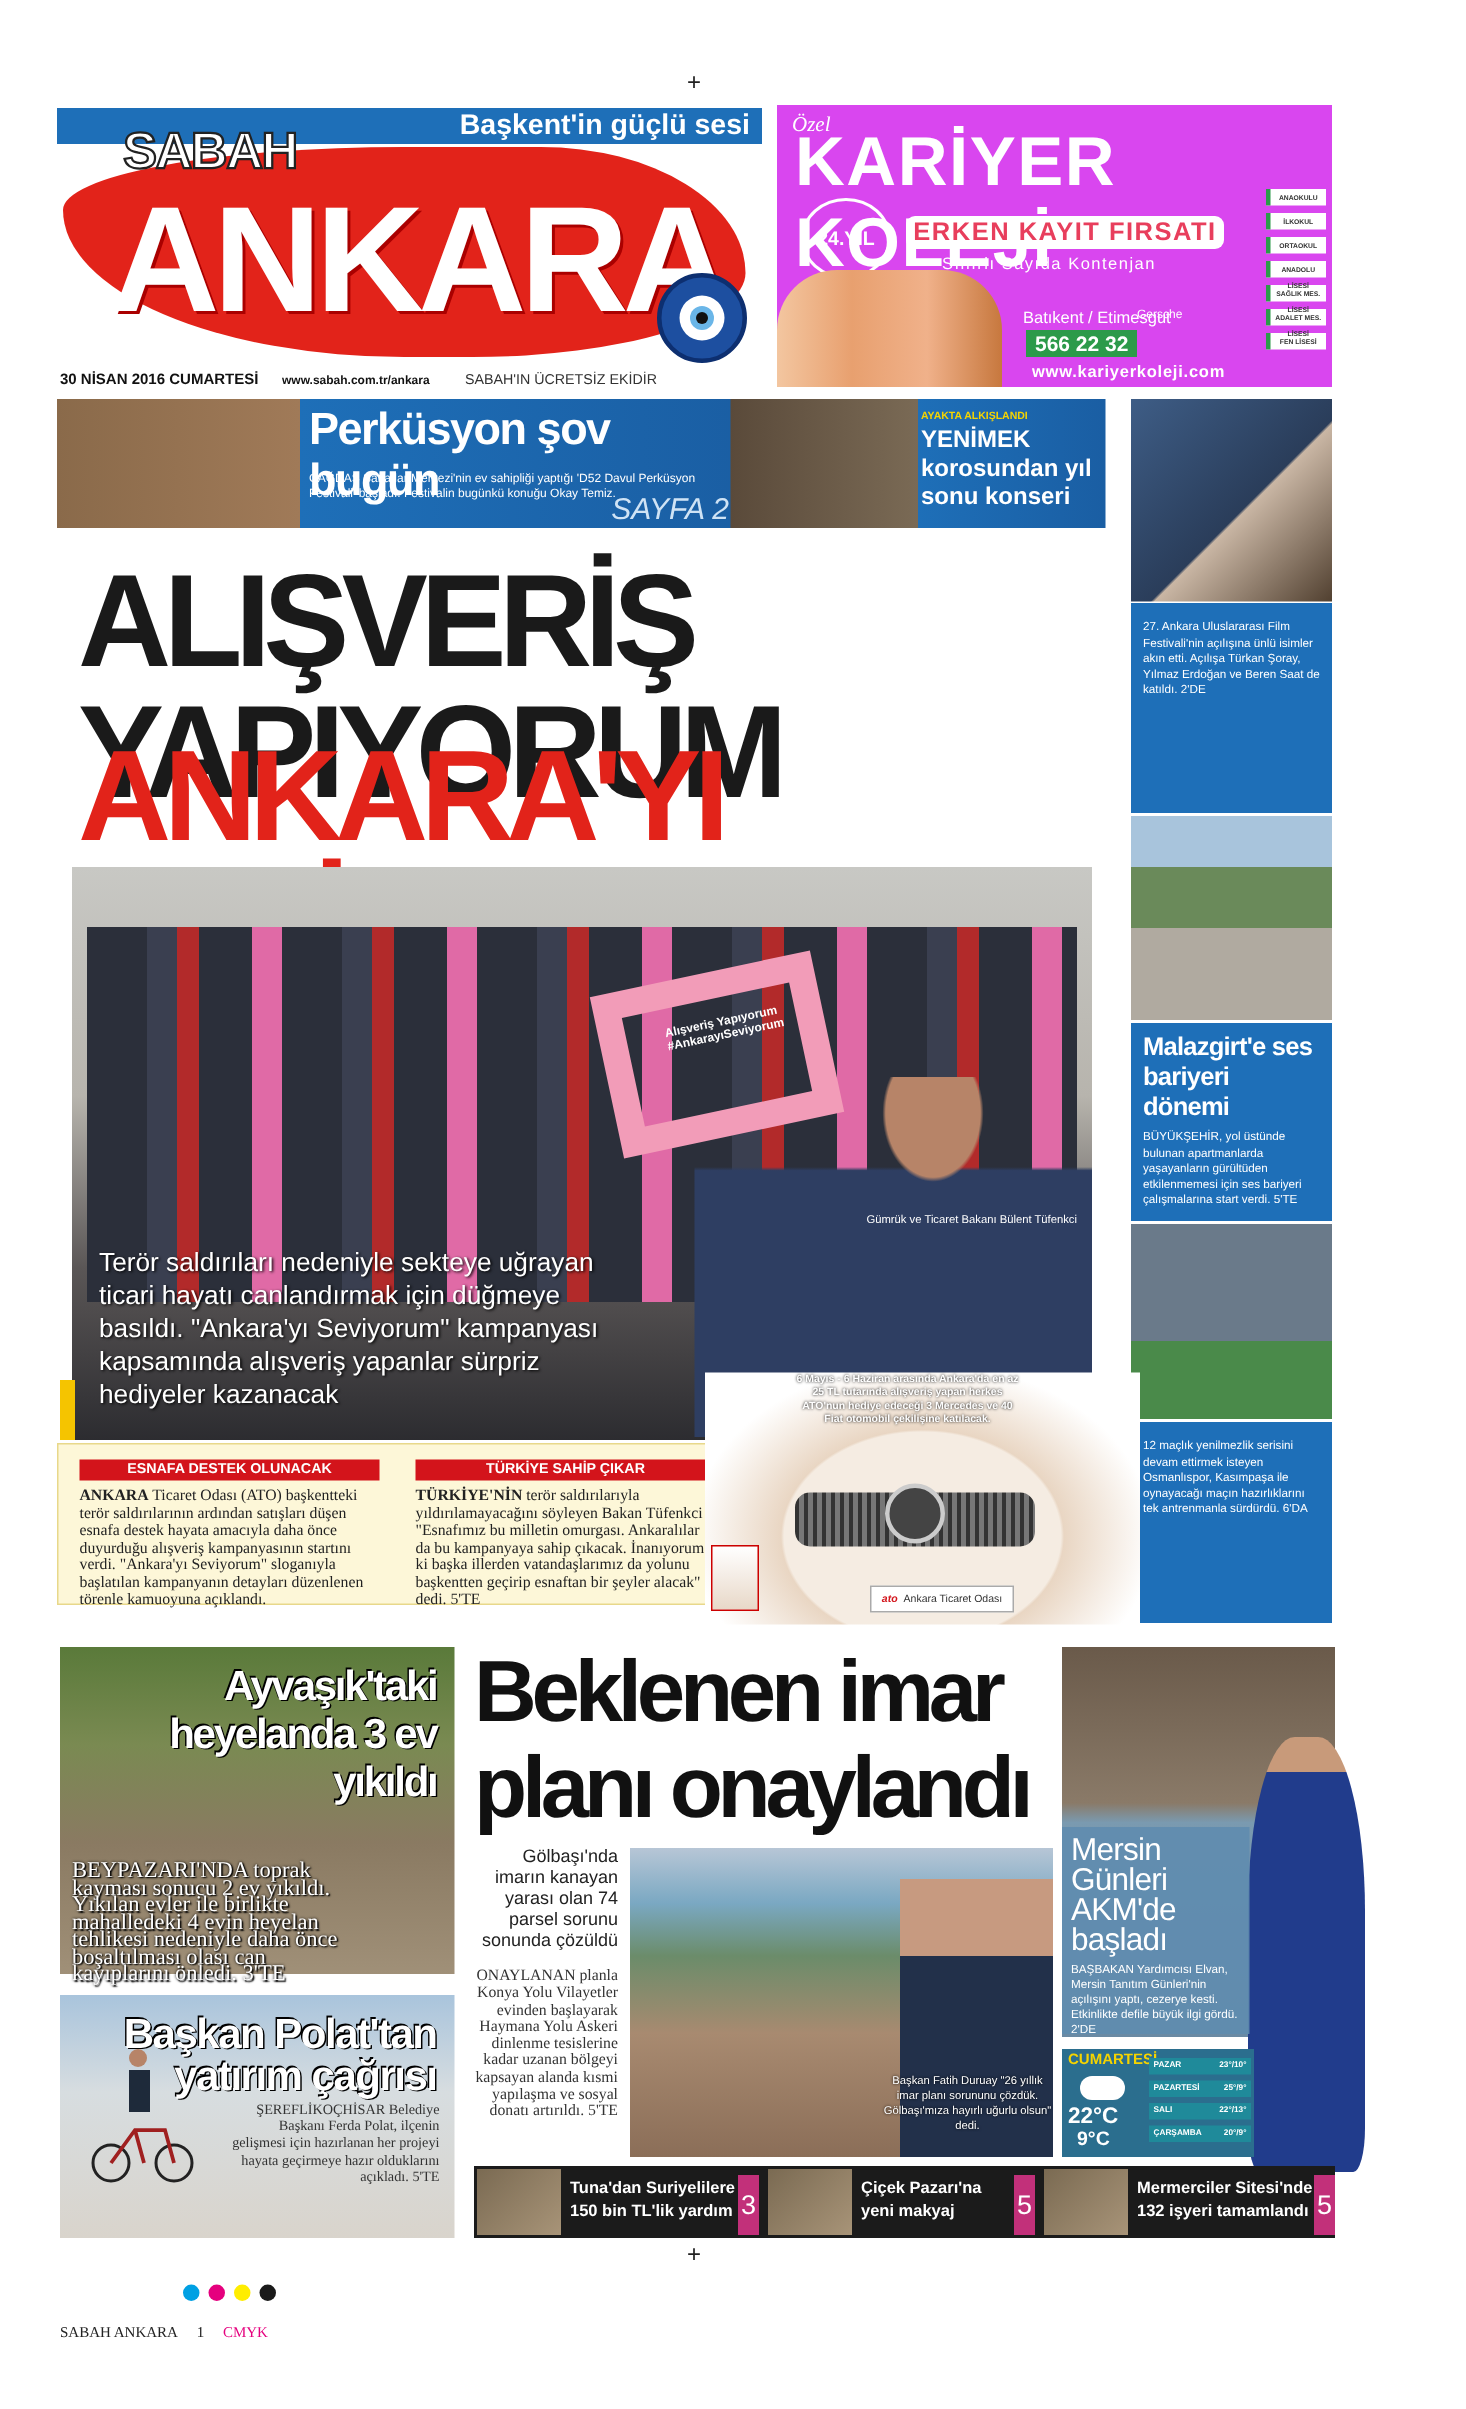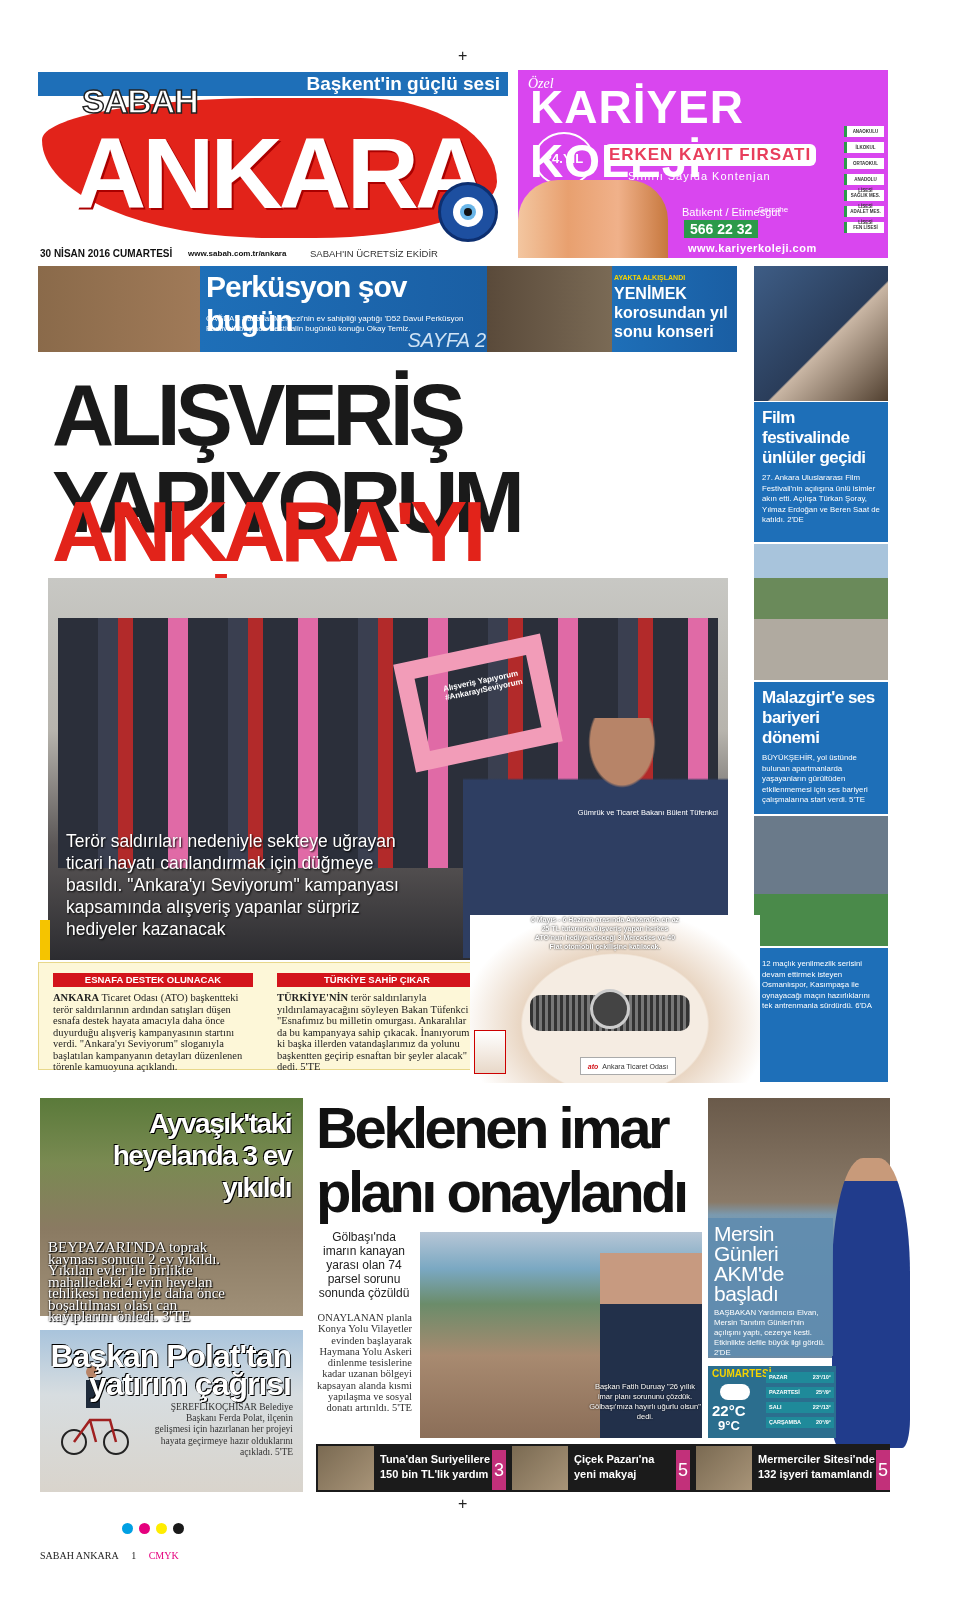--- a/index.html
+++ b/index.html
@@ -69,25 +69,25 @@
 #car .star{position:absolute;left:120px;top:74px;width:40px;height:40px;border-radius:50%;border:3px solid #ccc;background:#444}
 #car .plate{position:absolute;left:110px;top:142px;width:96px;height:18px;background:#fff;border:1px solid #aaa;font-size:7px;line-height:18px;text-align:center;color:#333}
 #car .plate b{color:#d3141b;font-style:italic;margin-right:4px}
 #car .note{position:absolute;left:60px;top:0;width:150px;color:#fff;font-size:7px;font-weight:700;text-align:center;line-height:9px;text-shadow:0 0 2px #000}
 #author{left:474px;top:1030px;width:32px;height:44px;background:linear-gradient(#fff,#e8d8c8);border:1px solid #c00}
 
 #ayv{left:40px;top:1098px;width:263px;height:218px;background:linear-gradient(180deg,#5a7a3a 0%,#7a8a52 30%,#8a7a62 60%,#a09078 100%)}
 #ayv .t{position:absolute;right:12px;top:10px;color:#fff;font-size:28px;font-weight:700;text-align:right;line-height:32px;letter-spacing:-1.5px;text-shadow:1px 1px 0 #000,-1px -1px 0 #000}
 #ayv .d{position:absolute;left:8px;top:144px;width:180px;color:#fff;font-family:"Liberation Serif",serif;font-size:15px;line-height:11.5px;text-shadow:0 0 2px #000,1px 1px 1px #000}
 #pol{left:40px;top:1330px;width:263px;height:162px;background:linear-gradient(180deg,#a9c4dc 0%,#d7dde0 40%,#d9d4cc 100%)}
-#pol .t{position:absolute;right:12px;top:12px;color:#fff;font-size:32px;font-weight:700;text-align:right;line-height:28px;letter-spacing:-1px;text-shadow:1px 1px 0 #000,-1px -1px 0 #000}
+#pol .t{position:absolute;right:12px;top:12px;color:#fff;font-size:28px;font-weight:700;text-align:right;line-height:28px;letter-spacing:-1px;text-shadow:1px 1px 0 #000,-1px -1px 0 #000}
 #pol .d{position:absolute;right:10px;top:72px;width:140px;font-family:"Liberation Serif",serif;font-size:9.5px;line-height:11.2px;text-align:right;color:#333}
 #pol .bike{position:absolute;left:20px;top:30px;width:70px;height:110px}
 #bek{left:316px;top:1096px;width:386px;font-size:58px;font-weight:700;letter-spacing:-3.5px;line-height:64px;color:#111}
-#bek-sub{left:316px;top:1230px;width:96px;text-align:center;font-size:12px;line-height:14px;color:#222}
+#bek-sub{left:316px;top:1230px;width:96px;text-align:right;font-size:12px;line-height:14px;color:#222}
 #bek-body{left:316px;top:1312px;width:96px;text-align:right;font-family:"Liberation Serif",serif;font-size:10.5px;line-height:11.3px;color:#333}
 #aerial{left:420px;top:1232px;width:282px;height:206px;background:linear-gradient(180deg,#b7c6d6 0%,#7aa8c2 18%,#6b8c6a 35%,#a88a70 60%,#8b6e58 100%)}
 #aerial .person{position:absolute;left:180px;top:0;width:102px;height:206px;background:linear-gradient(180deg,transparent 0 10%,#c79a80 10% 35%,#22304a 35%)}
 #aerial .cap{position:absolute;left:168px;top:150px;width:114px;color:#fff;font-size:7.5px;text-align:center;line-height:10px;text-shadow:0 0 2px #000}
 #mersin{left:708px;top:1098px;width:182px;height:260px;background:linear-gradient(180deg,#6a5a4a 0%,#8a7a68 40%,#7a9ab0 45%,#6a8aa4 100%)}
 #mersin .box{position:absolute;left:0;top:120px;width:125px;height:138px;background:rgba(95,140,175,.9);padding:6px}
 #mersin .h{color:#fff;font-size:21px;font-weight:400;line-height:20px;letter-spacing:-0.5px}
 #mersin .b{color:#fff;font-size:7.8px;line-height:10px;margin-top:4px}
 #mersin .dress{position:absolute;right:-20px;top:60px;width:78px;height:290px;background:linear-gradient(180deg,#c89a7a 0 8%,#213c8c 8%);border-radius:40% 40% 10% 10%}
 #weather{left:708px;top:1366px;width:128px;height:72px;background:#2b6e8e}
@@ -155,21 +155,20 @@
   <div class="d">ÇAĞDAŞ Sanatlar Merkezi'nin ev sahipliği yaptığı 'D52 Davul Perküsyon Festivali' başladı. Festivalin bugünkü konuğu Okay Temiz.</div>
   <div class="sayfa">SAYFA 2</div>
 </div>
 <div id="koro" class="abs">
   <div class="k">AYAKTA ALKIŞLANDI</div>
   <div class="t">YENİMEK korosundan yıl sonu konseri</div>
 </div>
 <div id="celeb" class="abs photo"></div>
 
 <div class="sidebox" style="top:402px;height:140px">
-  <div class="h">Film festivalinde ünlüler geçidi</div>
   <div class="b">27. Ankara Uluslararası Film Festivali'nin açılışına ünlü isimler akın etti. Açılışa Türkan Şoray, Yılmaz Erdoğan ve Beren Saat de katıldı. 2'DE</div>
 </div>
 <div class="photo" style="left:754px;top:544px;width:134px;height:136px;background:linear-gradient(180deg,#a8c4dc 0 25%,#6a8a5a 25% 55%,#b0aaa0 55%)"></div>
 <div class="sidebox" style="top:682px;height:132px">
   <div class="h">Malazgirt'e ses bariyeri dönemi</div>
   <div class="b">BÜYÜKŞEHİR, yol üstünde bulunan apartmanlarda yaşayanların gürültüden etkilenmemesi için ses bariyeri çalışmalarına start verdi. 5'TE</div>
 </div>
 <div class="photo" style="left:754px;top:816px;width:134px;height:130px;background:linear-gradient(180deg,#6a7a8a 0 60%,#4a8a4a 60%)"></div>
 <div class="sidebox" style="top:948px;height:134px">
   <div class="b">12 maçlık yenilmezlik serisini devam ettirmek isteyen Osmanlıspor, Kasımpaşa ile oynayacağı maçın hazırlıklarını tek antrenmanla sürdürdü. 6'DA</div>

